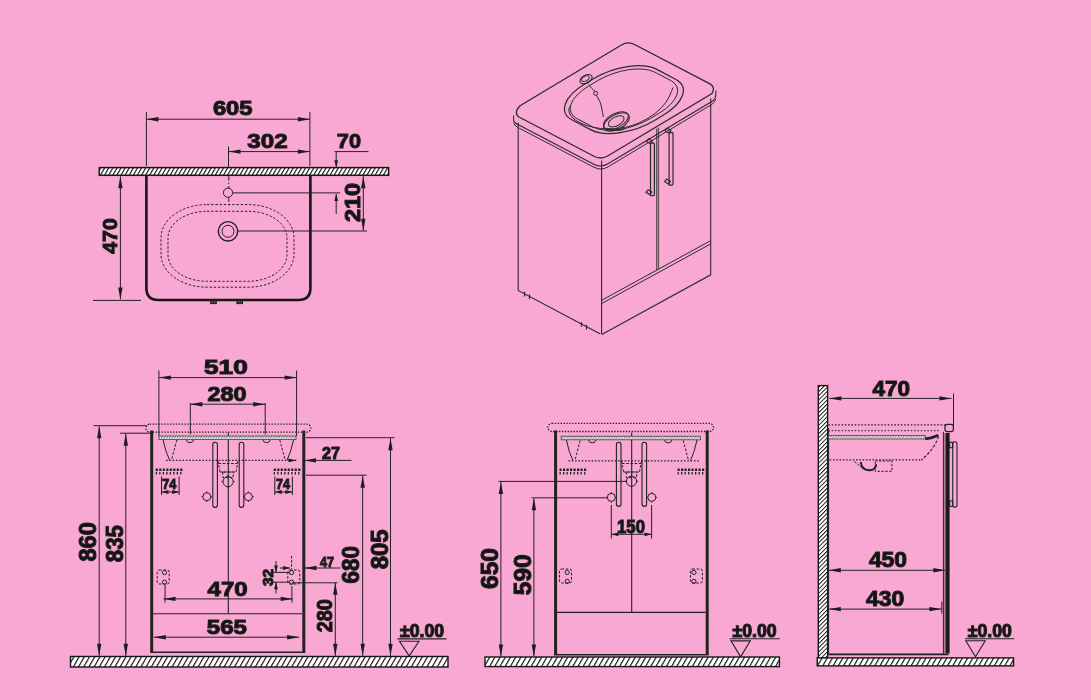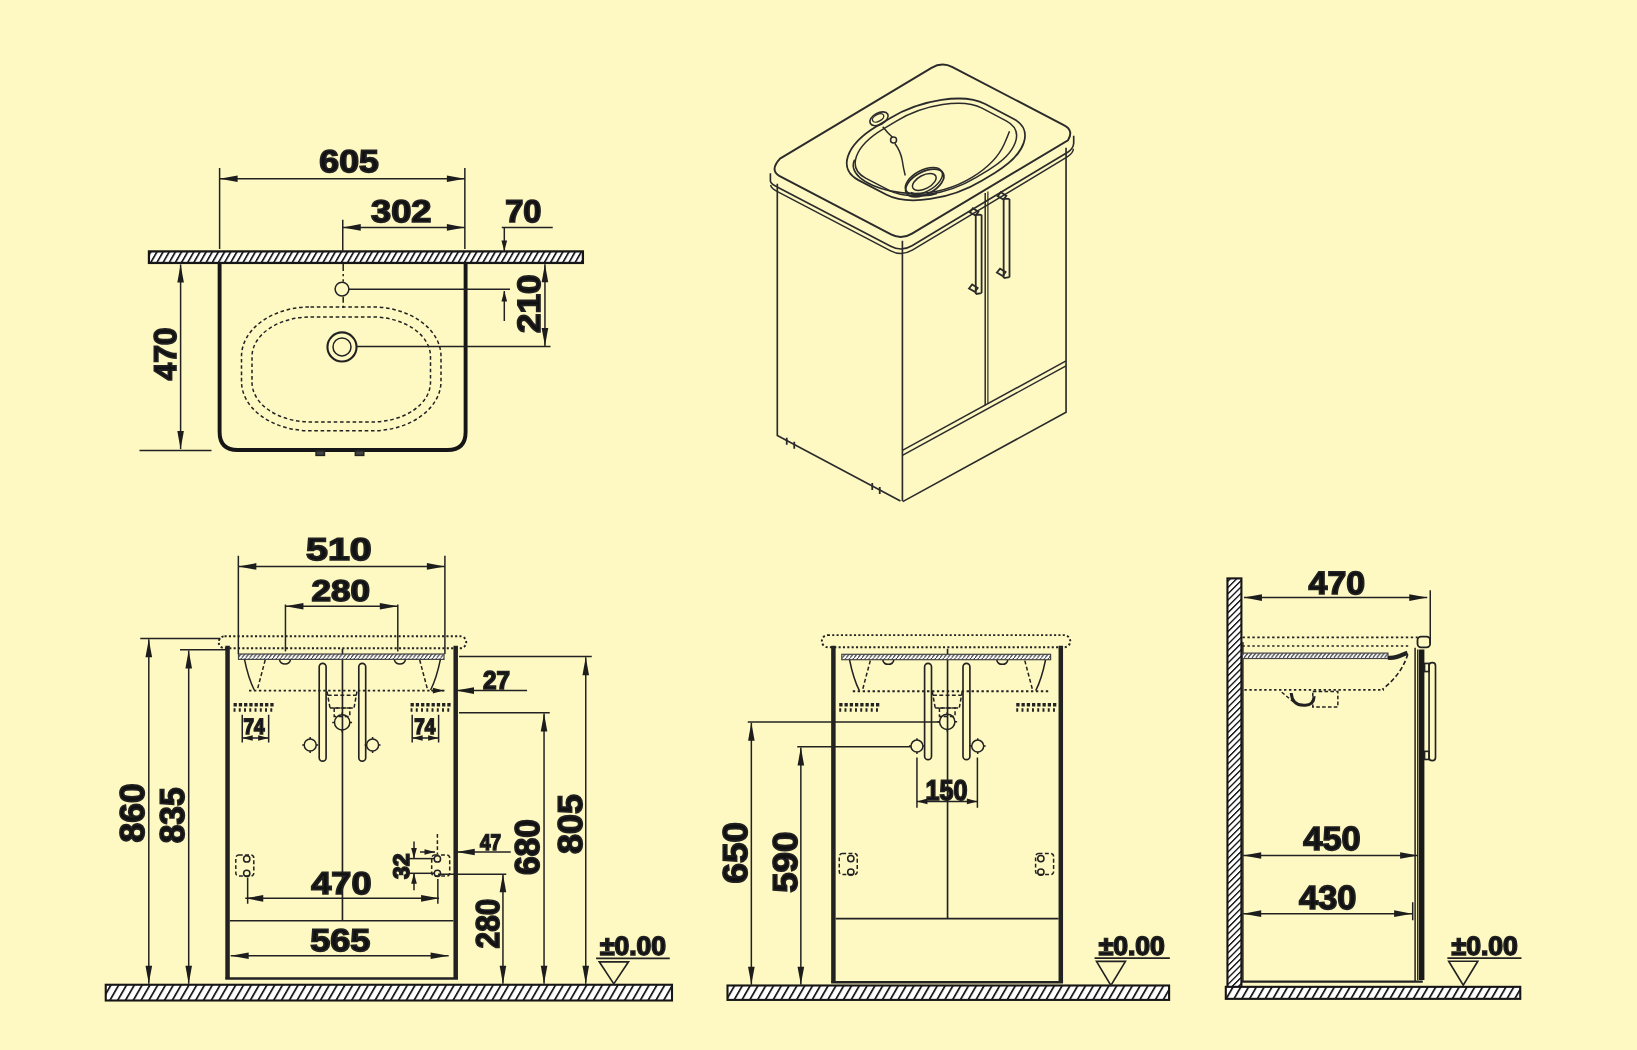--- a/index.html
+++ b/index.html
@@ -1,16 +1,16 @@
 <!DOCTYPE html>
 <html><head>
 <meta charset="utf-8">
 <style>
   html,body{margin:0;padding:0;background:#fff;}
-  #wrap{width:1091px;height:700px;position:relative;background:#fef9c3;overflow:hidden;}
+  #wrap{width:1091px;height:700px;position:relative;background:#f9a8d4;overflow:hidden;}
   svg{display:block;}
   text{font-family:"Liberation Sans",sans-serif;font-weight:bold;fill:#111;}
 </style>
 </head>
 <body>
 <div id="wrap">
 <svg width="1091" height="700" viewBox="0 0 1091 700">
 <defs>
   <marker id="ae" orient="auto" markerUnits="userSpaceOnUse" markerWidth="13" markerHeight="6" refX="12" refY="2.2" overflow="visible">
     <path d="M0,0 L12,2.2 L0,4.4 z" fill="#1d1d1d"></path>

